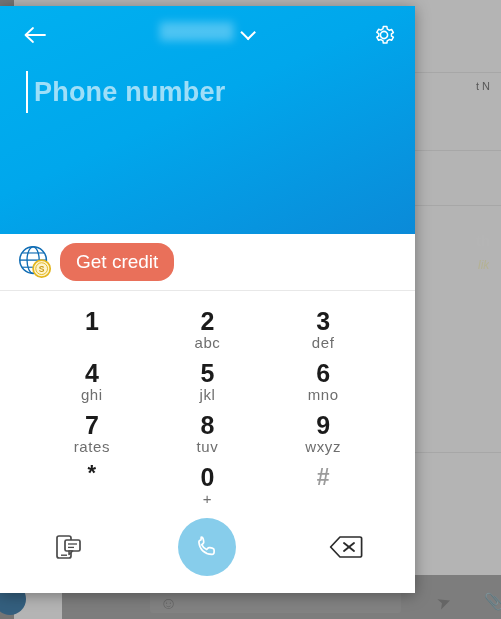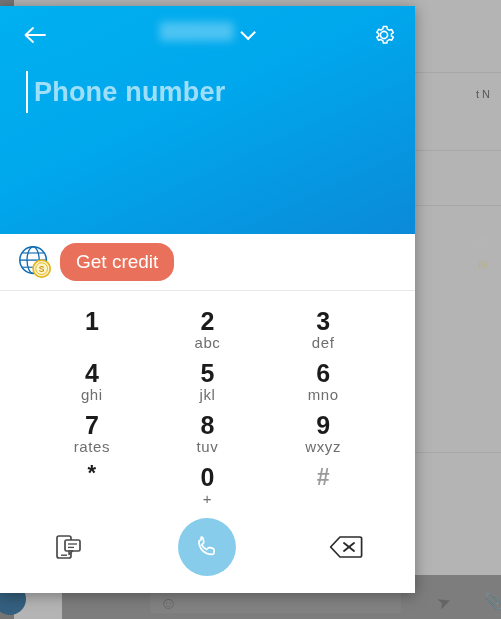--- a/index.html
+++ b/index.html
@@ -314,21 +314,21 @@
 
 <div id="backdrop">
   <div class="bg-chat-pane"></div>
   <div class="bg-left-rail"></div>
 
   <div class="bg-rule" style="top:72px;"></div>
   <div class="bg-rule" style="top:150px;"></div>
   <div class="bg-rule" style="top:205px;"></div>
   <div class="bg-rule" style="top:452px;"></div>
 
-  <div class="bg-text small" style="left:476px; top:80px;margin-top:8px;">t  N</div>
+  <div class="bg-text small" style="left:476px; top:80px;">t  N</div>
   <div class="bg-text bold" style="left:476px; top:232px;">th</div>
   <div class="bg-text italic" style="left:478px; top:258px;">lik</div>
   <div class="bg-text small" style="left:2px;   top:430px;">or</div>
 
   <div class="bg-red-chip"></div>
   <div class="bg-blue-avatar"></div>
 
   <div class="bg-composer">
     <div class="bg-composer-field"></div>
   </div>

